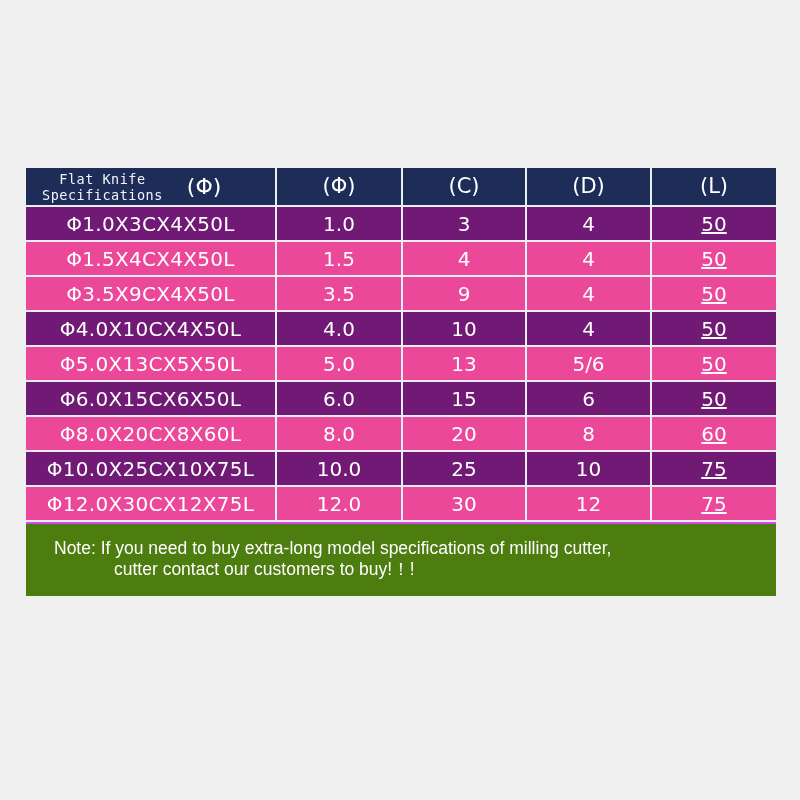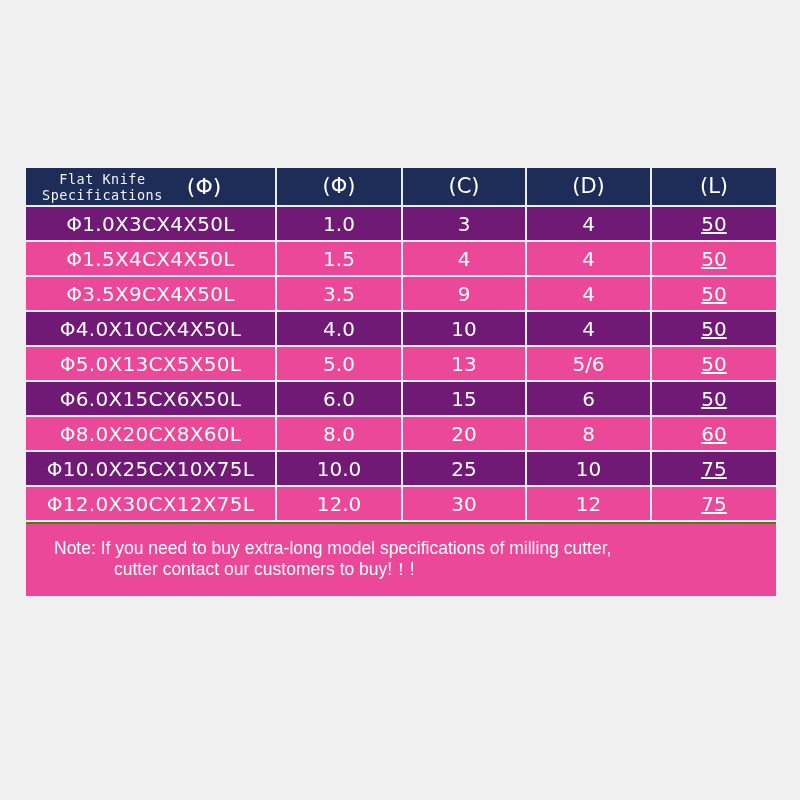--- a/index.html
+++ b/index.html
@@ -104,23 +104,23 @@
   tbody tr.row-dark > td  { background: #701a75; }
   tbody tr.row-light > td { background: #ec4899; }
 
   td.cell-model {
     font-size: 20px;
     letter-spacing: 0.3px;
   }
 
   
   tr.note-row > td {
-    background: #ec4899;
+    background: #4d7c0f;
     border: none;
-    border-top: 2px solid #4d7c0f;
+    border-top: 2px solid #d946ef;
     padding: 9px 0 11px 0;
     height: 52px;
     vertical-align: middle;
     color: #ffffff;
   }
   .note-text {
     display: block;
     text-align: center;
     font-size: 17.5px;
     line-height: 21px;

